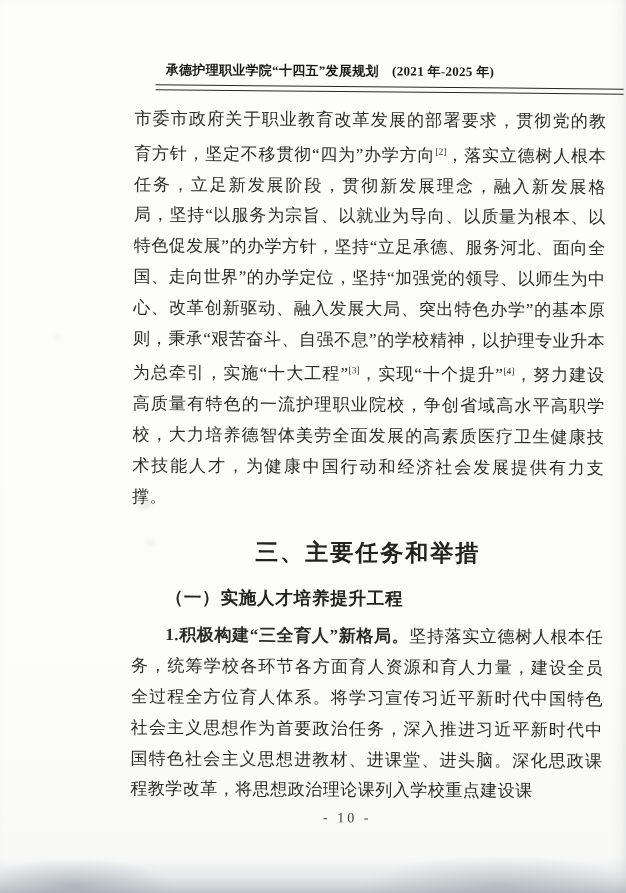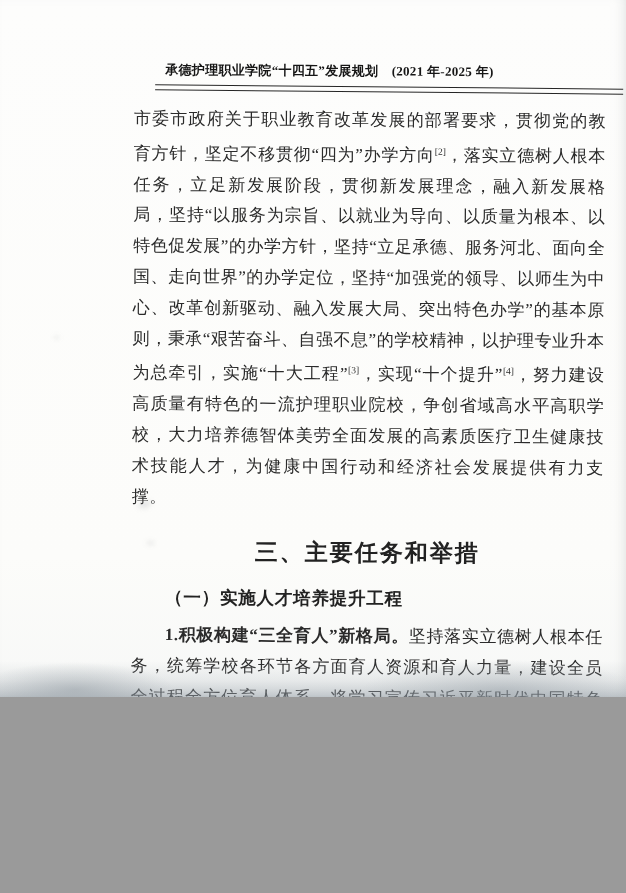--- a/index.html
+++ b/index.html
@@ -1,18 +1,18 @@
 <!DOCTYPE html>
 <html><head>
 <meta charset="utf-8">
 <style>
   html,body { margin:0; padding:0; background:#9a9a9a; }
   .page {
     position:relative;
-    width:626px; height:697px;
+    width:626px; height:893px;
     margin:0 auto;
     background:linear-gradient(180deg,#fdfdfc 0%, #fcfcfa 80%, #f7f8f7 100%);
     overflow:hidden;
     box-shadow: inset -10px 0 16px -12px rgba(140,145,150,0.35),
                 inset 0 -6px 10px -8px rgba(140,145,150,0.3);
     font-family:"Liberation Serif","DejaVu Serif",serif;
   }
   .rotate-wrap { position:absolute; inset:0; transform:rotate(0.35deg); transform-origin:50% 40%; }
 
   .header-title {

